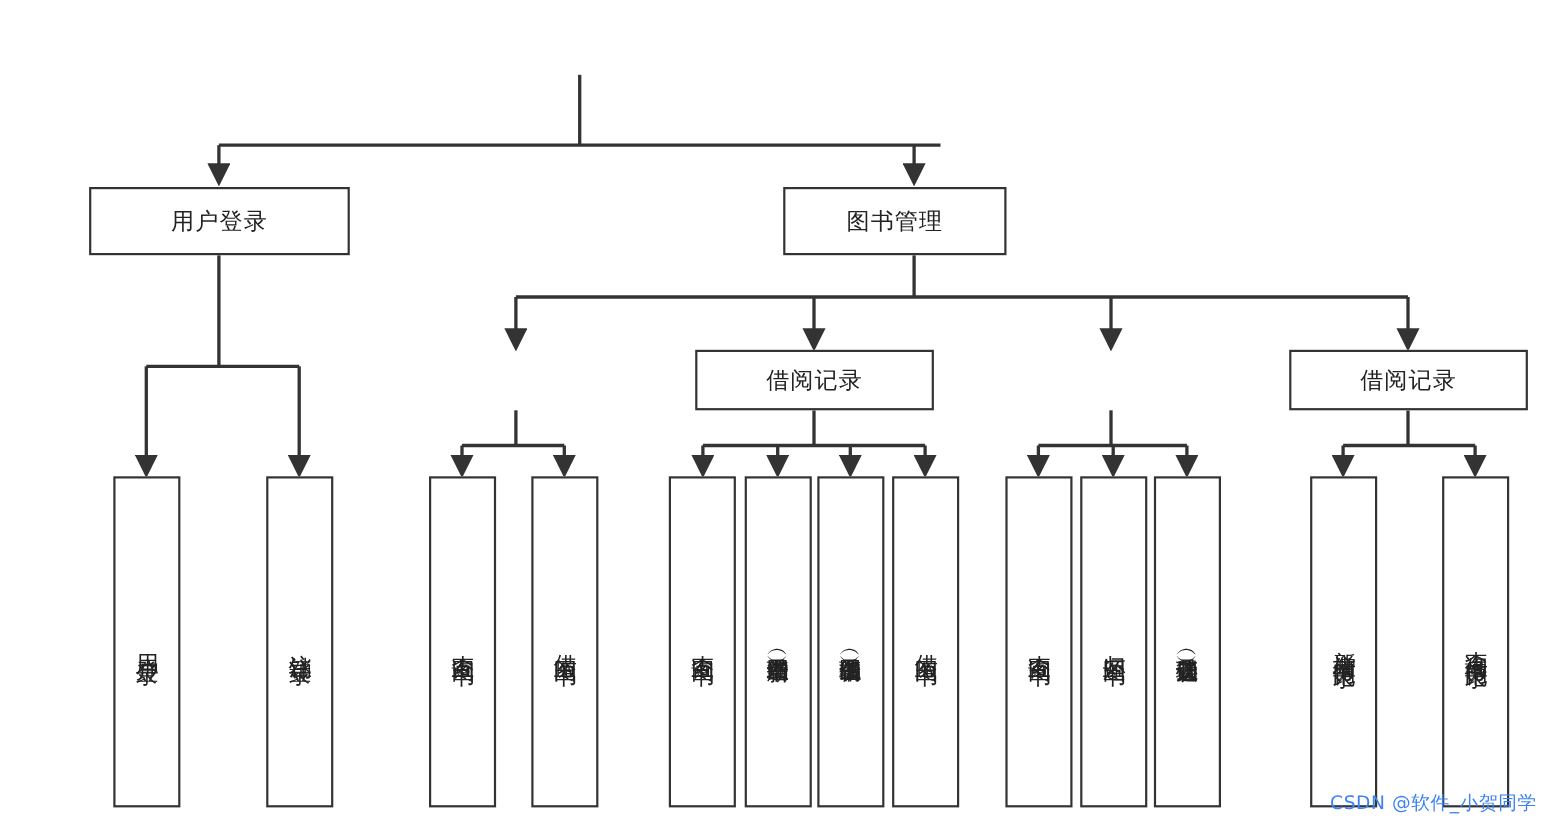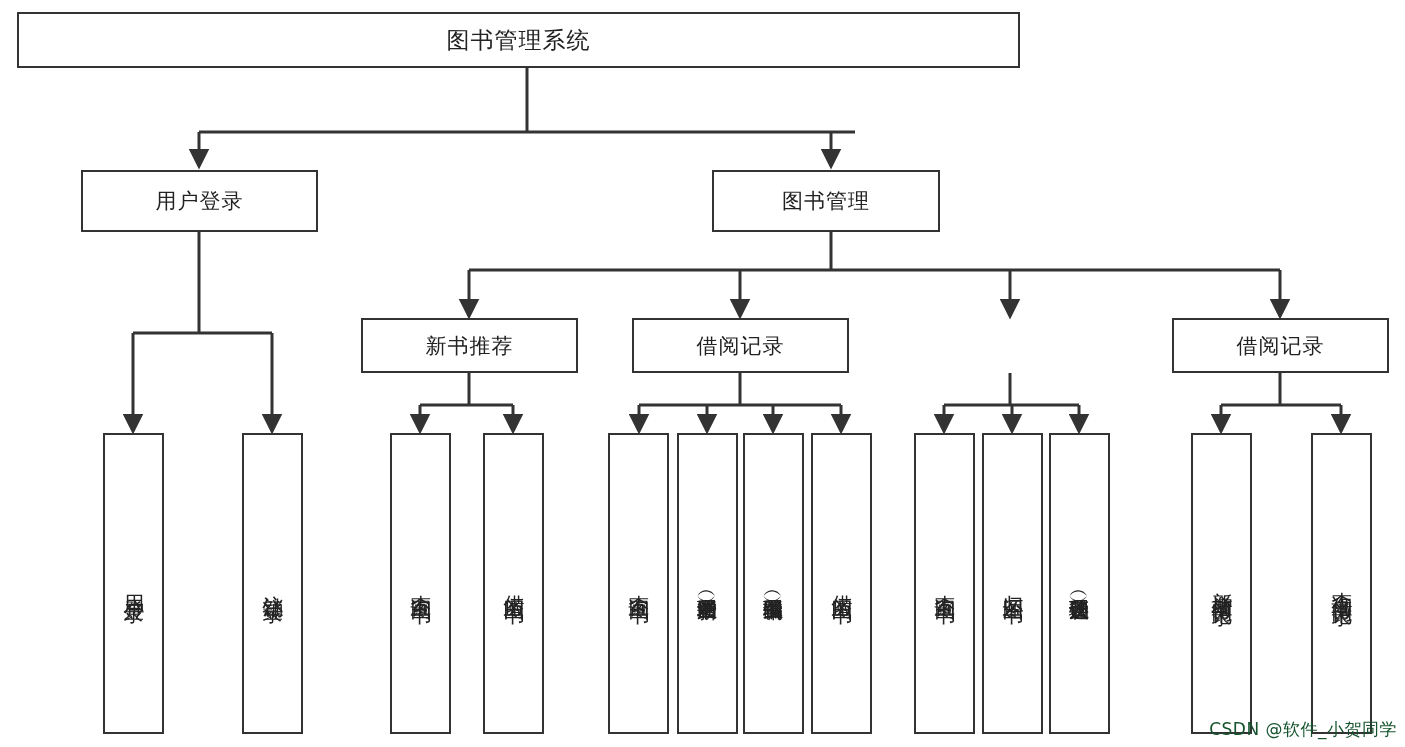--- a/index.html
+++ b/index.html
@@ -59,21 +59,21 @@
   }
   .htext {
     white-space: nowrap;
     letter-spacing: 1px;
   }
   .watermark {
     position: absolute;
     right: 8px;
     bottom: 6px;
     font-size: 17px;
-    color: #14532d;
+    color: #3b82f6;
     letter-spacing: 0.5px;
     white-space: nowrap;
   }
 </style>
 </head>
 <body>
 
 <div id="canvas">
 
   <svg id="wires" viewBox="0 0 1405 747" xmlns="http://www.w3.org/2000/svg">
@@ -119,34 +119,28 @@
       <path d="M 1012 405 L 1012 431" marker-end="url(#arrow)"></path>
       <path d="M 1079 405 L 1079 431" marker-end="url(#arrow)"></path>
 
       <path d="M 1280 373 L 1280 405"></path>
       <path d="M 1221 405 L 1341 405"></path>
       <path d="M 1221 405 L 1221 431" marker-end="url(#arrow)"></path>
       <path d="M 1341 405 L 1341 431" marker-end="url(#arrow)"></path>
     </g>
   </svg>
 
-  <div class="node root" style="left:17px; top:12px; width:1003px; height:56px;">
-    <span class="htext">图书管理系统</span>
-  </div>
 
   <div class="node branch" style="left:81px; top:170px; width:237px; height:62px;">
     <span class="htext">用户登录</span>
   </div>
-  <div class="node branch" style="left:712px; top:170px; width:228px; height:62px;">
+  <div class="node branch" style="left:712px; top:170px; width:203px; height:62px;">
     <span class="htext">图书管理</span>
   </div>
 
-  <div class="node branch" style="left:361px; top:318px; width:217px; height:55px;">
-    <span class="htext">新书推荐</span>
-  </div>
   <div class="node branch" style="left:632px; top:318px; width:217px; height:55px;">
     <span class="htext">借阅记录</span>
   </div>
   <div class="node branch" style="left:1172px; top:318px; width:217px; height:55px;font-family:Liberation Serif, serif;">
     <span class="htext">借阅记录</span>
   </div>
 
   <div class="node leaf" style="left:103px; top:433px; width:61px; height:301px;">
     <span class="vtext">用户登录</span>
   </div>

